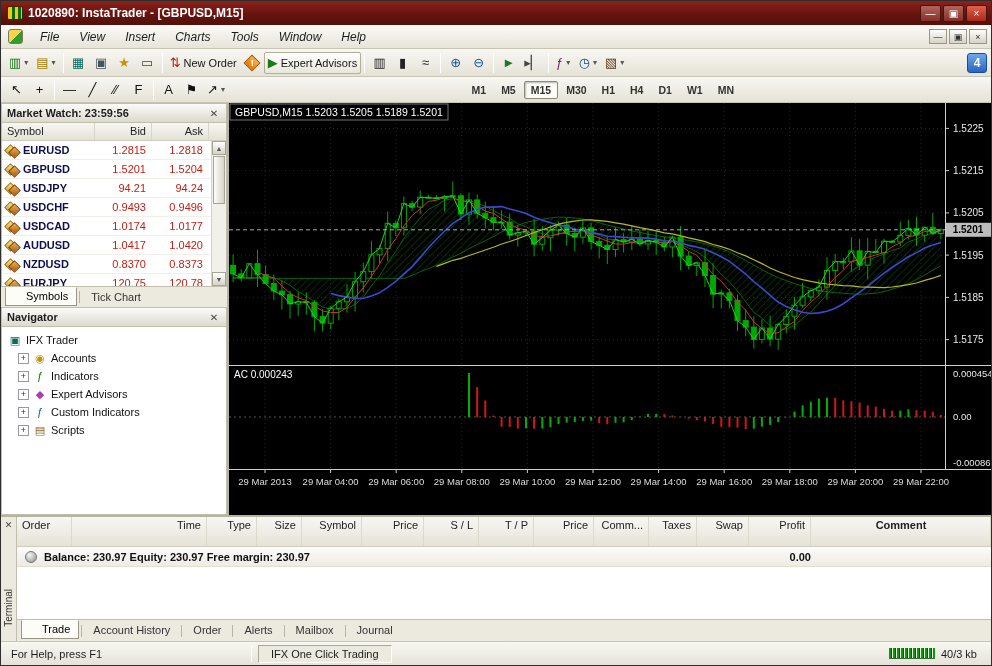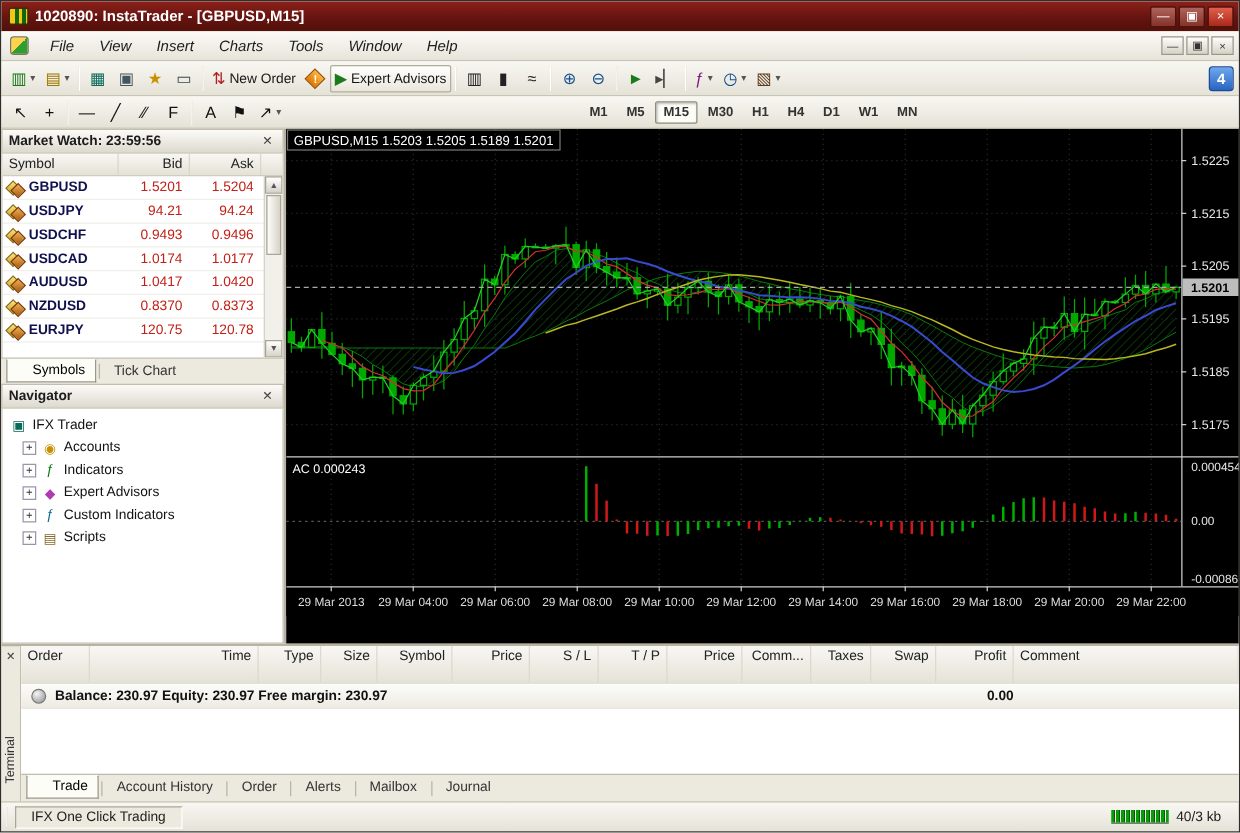--- a/index.html
+++ b/index.html
@@ -86,21 +86,21 @@
 
   
   .terminal { height:126px; display:flex; border-top:2px solid #b6b2a4; background:#ece9df; flex:none; }
   .term-side { width:16px; flex:none; border-right:1px solid #c2beae; display:flex; flex-direction:column; align-items:center; }
   .term-close { font-size:9px; color:#444; margin-top:3px; }
   .term-label { writing-mode:vertical-rl; transform:rotate(180deg); font-size:10px; color:#333; margin-top:auto; margin-bottom:14px; }
   .term-main { flex:1; display:flex; flex-direction:column; background:#fff; min-width:0; }
   .term-cols { height:30px; display:flex; background:linear-gradient(#f8f7f3,#e5e2d7); border-bottom:1px solid #cfccc0; font-size:11px; color:#222; flex:none; }
   .tcol { padding:2px 5px; border-right:1px solid #dcd9cd; text-align:right; overflow:hidden; white-space:nowrap; flex:none; }
   .tcol.first { text-align:left; }
-  .tcol.last { flex:1; text-align:left; padding-right:4px; }
+  .tcol.last { flex:1; text-align:center; padding-right:4px;font-weight:bold; }
   .balance-row { height:20px; display:flex; align-items:center; background:linear-gradient(#fcfcfa,#edebe2); border-bottom:1px solid #e2dfd4; font-size:11px; position:relative; flex:none; }
   .bal-icon { width:12px; height:12px; border-radius:50%; background:radial-gradient(circle at 35% 30%,#f5f5f5,#8f8f8f); border:1px solid #777; margin:0 7px 0 8px; flex:none; }
   .bal-text { font-weight:bold; color:#111; }
   .bal-profit { position:absolute; left:732px; width:62px; text-align:right; font-weight:bold; color:#111; }
   .term-empty { flex:1; background:#fff; }
   .term-tabs { height:22px; background:#ece9df; border-top:1px solid #c2beae; display:flex; align-items:center; padding:0 4px; font-size:11px; flex:none; }
 
   
   .statusbar { height:24px; background:linear-gradient(#f8f7f2,#e5e2d7); border-top:1px solid #c9c5b6; display:flex; align-items:center; font-size:11px; color:#1c1c1c; padding:0 4px; flex:none; }
   .status-help { width:246px; padding:0 6px; }
@@ -269,20 +269,28 @@
           <span>Market Watch: 23:59:56</span>
           <span class="panel-close">✕</span>
         </div>
         <div class="mw-table">
           <div class="mw-colhead" id="mw-colhead">
               <div class="c c-symbol">Symbol</div>
               <div class="c c-bid">Bid</div>
               <div class="c c-ask">Ask</div>
             </div>
           <div class="mw-rows" id="mw-rows">
+              <div class="mw-row">
+                <div class="sym">
+                  <span class="coin"></span>
+                  <span>EURUSD</span>
+                </div>
+                <div class="bid">1.2815</div>
+                <div class="ask">1.2818</div>
+              </div>
               <div class="mw-row">
                 <div class="sym">
                   <span class="coin"></span>
                   <span>GBPUSD</span>
                 </div>
                 <div class="bid">1.5201</div>
                 <div class="ask">1.5204</div>
               </div>
               <div class="mw-row">
                 <div class="sym">
@@ -789,20 +797,21 @@
           <div class="tab">Alerts</div>
           <div class="tab-sep"></div>
           <div class="tab">Mailbox</div>
           <div class="tab-sep"></div>
           <div class="tab">Journal</div>
         </div>
     </div>
   </div>
 
   <div class="statusbar">
+    <div class="status-help">For Help, press F1</div>
     <div class="vsep"></div>
     <div class="status-box">
       <span>IFX One Click Trading</span>
     </div>
     <div class="status-right">
       <div class="traffic-bars"></div>
       <span>40/3 kb</span>
     </div>
   </div>
 

